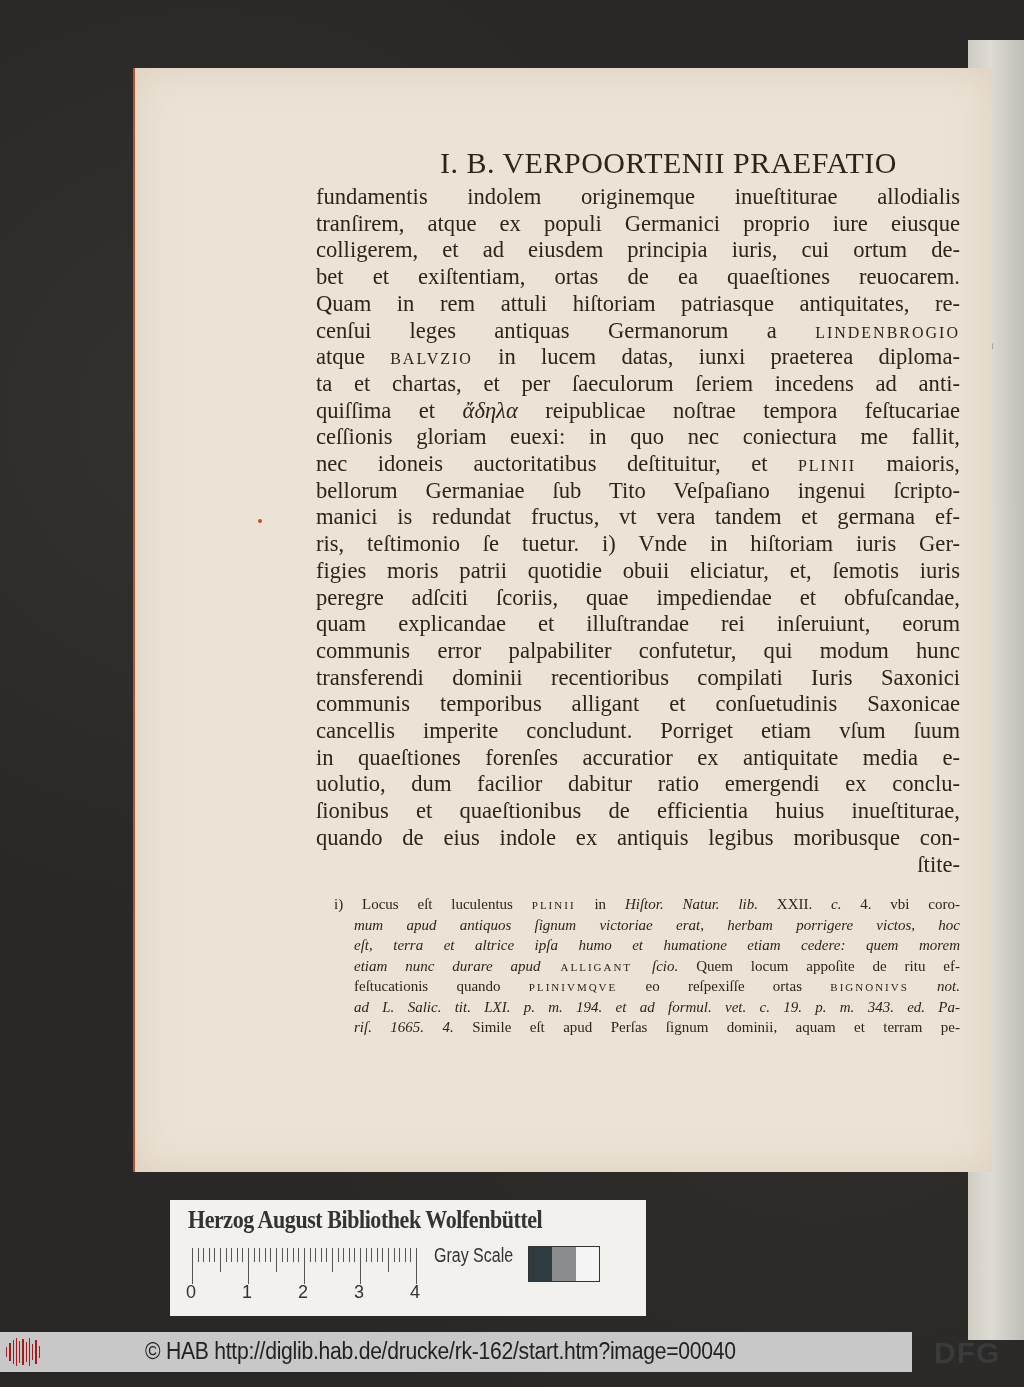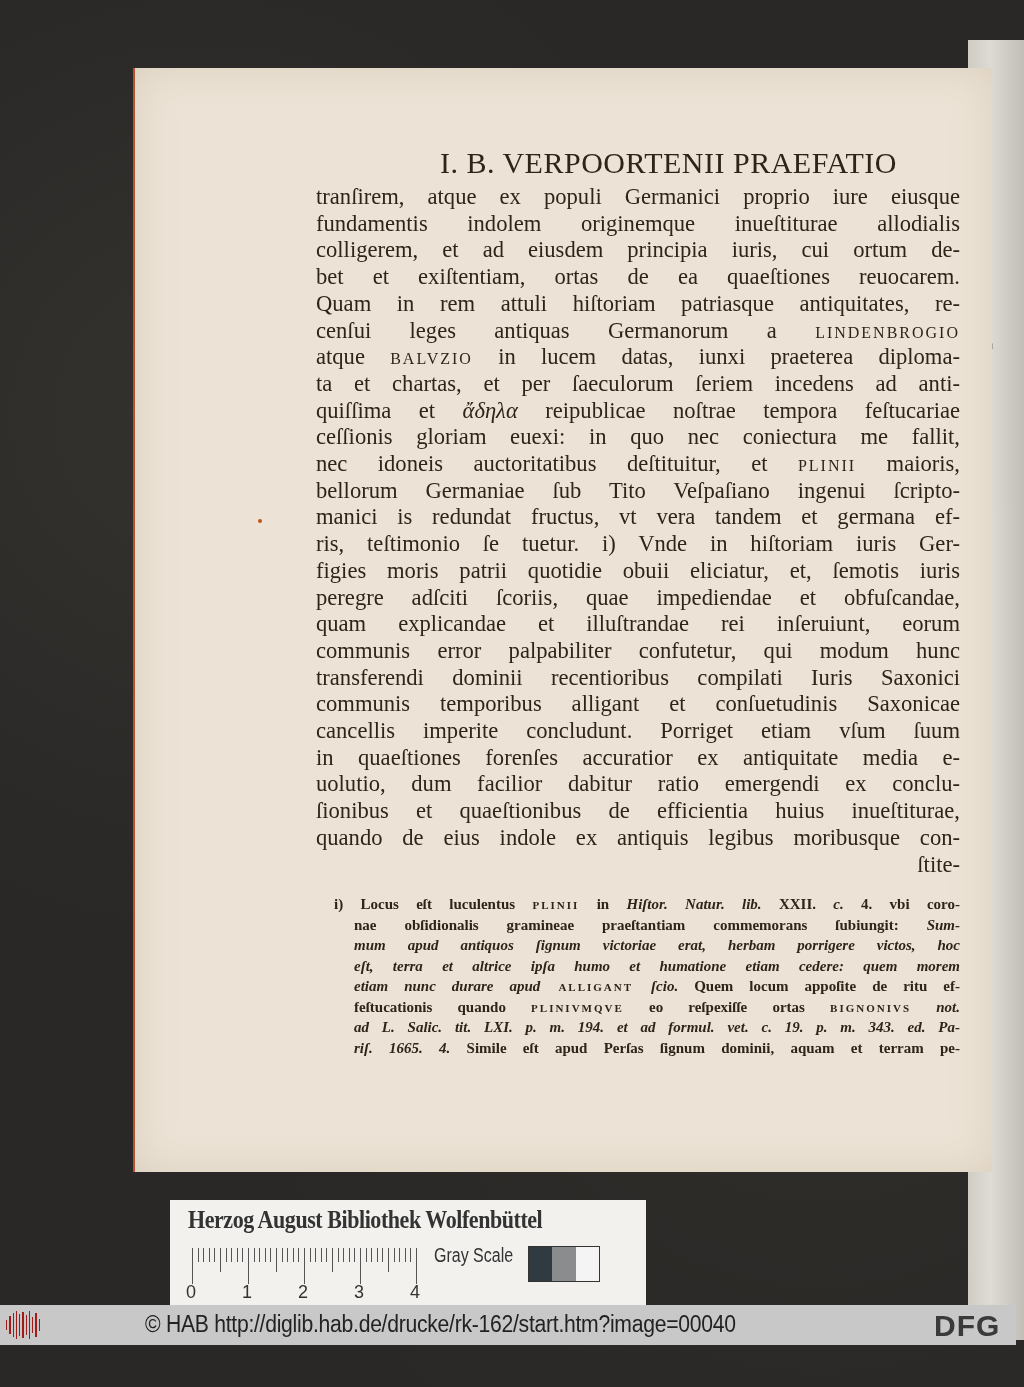--- a/index.html
+++ b/index.html
@@ -10,34 +10,34 @@
     #292826;}
   .right-strip{position:absolute;left:968px;top:40px;width:56px;height:1300px;background:linear-gradient(90deg,#d9d5cc,#e8e5de 40%,#c9c6bf);opacity:.95;}
   .right-strip .ghost{position:absolute;left:10px;top:150px;width:40px;font-size:13px;color:#a8a49c;line-height:28px;font-family:"Liberation Serif",serif;transform:skewY(-8deg);white-space:pre;}
   .page{position:absolute;left:133px;top:68px;width:857px;height:1104px;background:#ece3d6;border-left:2px solid #b8512e;box-shadow:inset 0 0 40px rgba(170,150,120,.25);}
   .running-head{position:absolute;left:440px;top:146px;font-size:30px;letter-spacing:.5px;color:#2f2419;}
   .body-text{position:absolute;left:316px;top:184px;width:644px;font-size:22.6px;line-height:26.7px;color:#2f2419;text-align:justify;}
   .body-text .ln{display:block;text-align-last:justify;white-space:nowrap;}
   .body-text .ln.last{text-align:left;text-align-last:right;}
   .sc{font-variant:small-caps;letter-spacing:2px;}
   .footnote{position:absolute;left:334px;top:894px;width:626px;font-size:15px;line-height:20.5px;color:#2f2419;}
-  .footnote .ln{display:block;white-space:nowrap;text-align:justify;text-align-last:justify;padding-left:20px;font-weight:bold;}
+  .footnote .ln{display:block;white-space:nowrap;text-align:justify;text-align-last:justify;padding-left:20px;}
   .footnote .ln.first{padding-left:0;}
   .footnote .ln.last{text-align-last:left;}
   .footnote i{font-style:italic;}
   .dot{position:absolute;left:258px;top:519px;width:4px;height:4px;border-radius:50%;background:#c0531c;}
   .card{position:absolute;left:170px;top:1200px;width:476px;height:116px;background:#f2f1ee;}
   .card-title{position:absolute;left:18px;top:6px;font-family:"Liberation Serif",serif;font-weight:bold;font-size:25px;color:#333;letter-spacing:-.5px;transform:scaleX(.88);transform-origin:left;}
   .ruler{position:absolute;left:22px;top:48px;width:226px;height:36px;}
   .tick{position:absolute;top:0;width:1px;background:#555;}
   .ruler-num{position:absolute;top:82px;font-family:"Liberation Sans",sans-serif;font-size:18px;color:#333;}
   .gray-label{position:absolute;left:264px;top:44px;font-family:"Liberation Sans",sans-serif;font-size:20px;color:#333;transform:scaleX(.8);transform-origin:left;}
   .gray-scale{position:absolute;left:358px;top:46px;width:70px;height:34px;border:1.5px solid #333;display:flex;}
   .gray-scale div{flex:1;}
-  .footer{position:absolute;left:0;top:1305px;width:1016px;height:40px;background:#c8c8c8;}
+  .footer{position:absolute;left:0;top:1332px;width:912px;height:40px;background:#c8c8c8;}
   .footer-logo-l{position:absolute;left:6px;top:6px;width:34px;height:28px;display:flex;gap:2px;align-items:center;}
   .footer-logo-l span{display:block;width:2px;background:#a21a1a;}
   .footer-text{position:absolute;left:145px;top:6px;font-family:"Liberation Sans",sans-serif;font-size:23px;color:#222;transform:scaleX(.92);transform-origin:left;letter-spacing:-.3px;}
   .footer-dfg{position:absolute;left:934px;top:4px;font-family:"Liberation Sans",sans-serif;font-weight:bold;font-size:30px;color:#3a3a3a;letter-spacing:1px;}
 </style>
 </head>
 <body>
 
 <div class="bg-noise"></div>
 <div class="right-strip">
@@ -49,22 +49,22 @@
 ma
 qu</div>
 </div>
 
 <div class="page"></div>
 <div class="dot"></div>
 
 <div class="running-head">I. B. VERPOORTENII PRAEFATIO</div>
 
 <div class="body-text" id="body-text">
+    <span class="ln"><span>fundamentis indolem originemque inueſtiturae allodialis</span></span>
     <span class="ln"><span>tranſirem, atque ex populi Germanici proprio iure eiusque</span></span>
-    <span class="ln"><span>fundamentis indolem originemque inueſtiturae allodialis</span></span>
     <span class="ln"><span>colligerem, et ad eiusdem principia iuris, cui ortum de-</span></span>
     <span class="ln"><span>bet et exiſtentiam, ortas de ea quaeſtiones reuocarem.</span></span>
     <span class="ln"><span>Quam in rem attuli hiſtoriam patriasque antiquitates, re-</span></span>
     <span class="ln"><span>cenſui leges antiquas Germanorum a </span><span class="sc">lindenbrogio</span></span>
     <span class="ln"><span>atque </span><span class="sc">balvzio</span><span> in lucem datas, iunxi praeterea diploma-</span></span>
     <span class="ln"><span>ta et chartas, et per ſaeculorum ſeriem incedens ad anti-</span></span>
     <span class="ln"><span>quiſſima et </span><i>ἄδηλα</i><span> reipublicae noſtrae tempora feſtucariae</span></span>
     <span class="ln"><span>ceſſionis gloriam euexi: in quo nec coniectura me fallit,</span></span>
     <span class="ln"><span>nec idoneis auctoritatibus deſtituitur, et </span><span class="sc">plinii</span><span> maioris,</span></span>
     <span class="ln"><span>bellorum Germaniae ſub Tito Veſpaſiano ingenui ſcripto-</span></span>
@@ -79,21 +79,20 @@
     <span class="ln"><span>cancellis imperite concludunt.   Porriget etiam vſum ſuum</span></span>
     <span class="ln"><span>in quaeſtiones forenſes accuratior ex antiquitate media e-</span></span>
     <span class="ln"><span>uolutio, dum facilior dabitur ratio emergendi ex conclu-</span></span>
     <span class="ln"><span>ſionibus et quaeſtionibus de efficientia huius inueſtiturae,</span></span>
     <span class="ln"><span>quando de eius indole ex antiquis legibus moribusque con-</span></span>
     <span class="ln last"><span>ſtite-</span></span>
   </div>
 
 <div class="footnote" id="footnote">
     <span class="ln first"><span>i) Locus eſt luculentus </span><span class="sc">plinii</span><span> in </span><i>Hiſtor. Natur. lib.</i><span> XXII. </span><i>c.</i><span> 4. vbi coro-</span></span>
-    <span class="ln"><span>nae obſidionalis gramineae praeſtantiam commemorans ſubiungit: </span><i>Sum-</i></span>
     <span class="ln"><i>mum apud antiquos ſignum victoriae erat, herbam porrigere victos, hoc</i></span>
     <span class="ln"><i>eſt, terra et altrice ipſa humo et humatione etiam cedere: quem morem</i></span>
     <span class="ln"><i>etiam nunc durare apud</i><span class="sc"> alligant </span><i>ſcio.</i><span> Quem locum appoſite de ritu ef-</span></span>
     <span class="ln"><span>feſtucationis quando </span><span class="sc">plinivmqve</span><span> eo reſpexiſſe ortas </span><span class="sc">bignonivs</span><i> not.</i></span>
     <span class="ln"><i>ad L. Salic. tit. LXI. p. m. 194. et ad formul. vet. c. 19. p. m. 343. ed. Pa-</i></span>
     <span class="ln"><i>riſ. 1665. 4.</i><span>  Simile eſt apud Perſas ſignum dominii, aquam et terram pe-</span></span>
   </div>
 
 <div class="card">
   <div class="card-title">Herzog August Bibliothek Wolfenbüttel</div>

